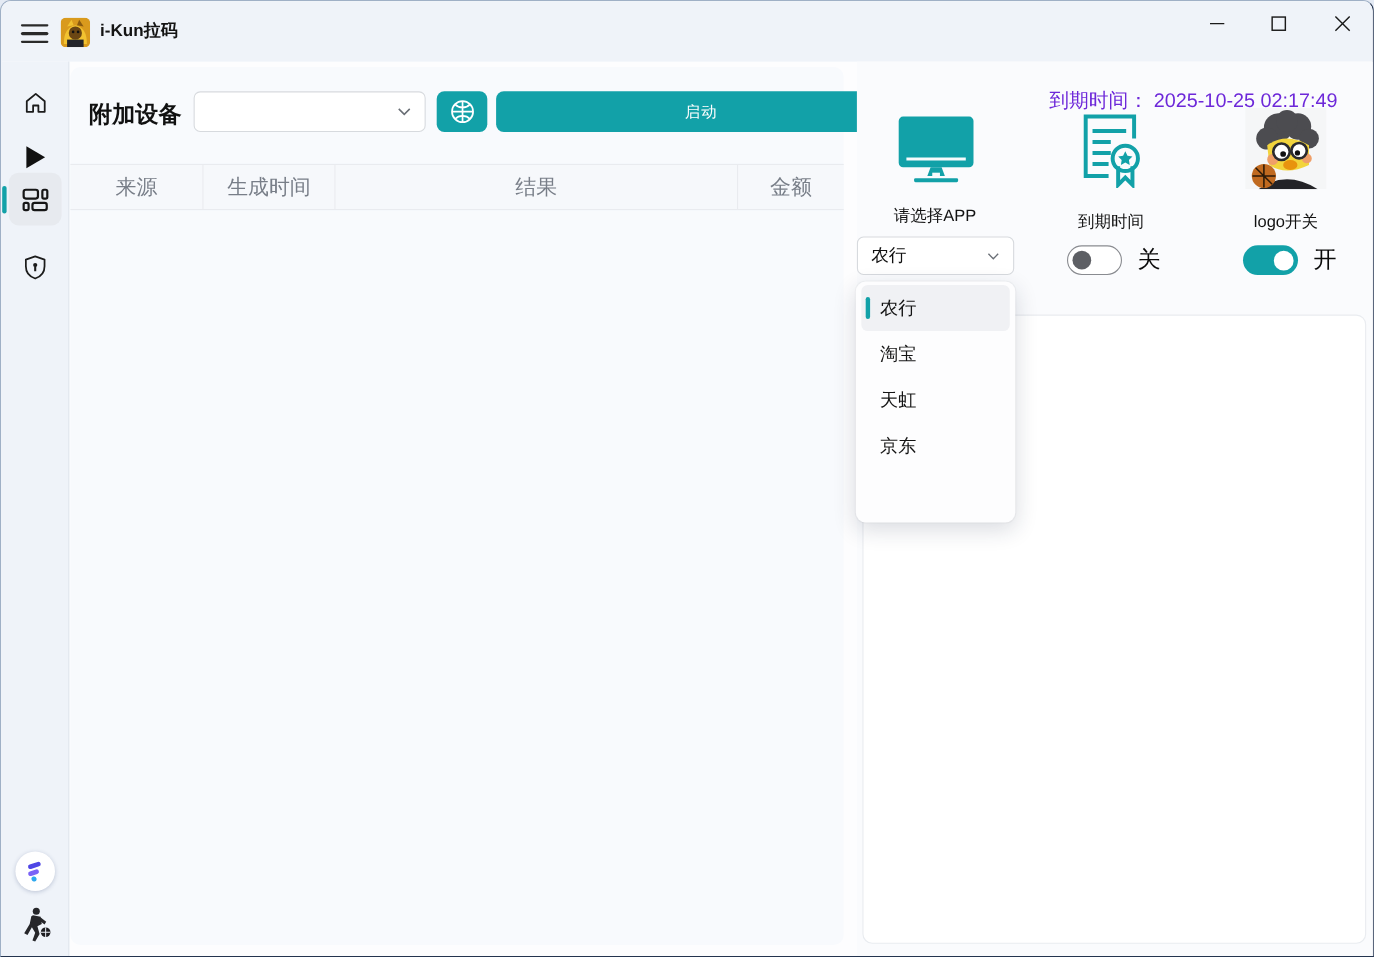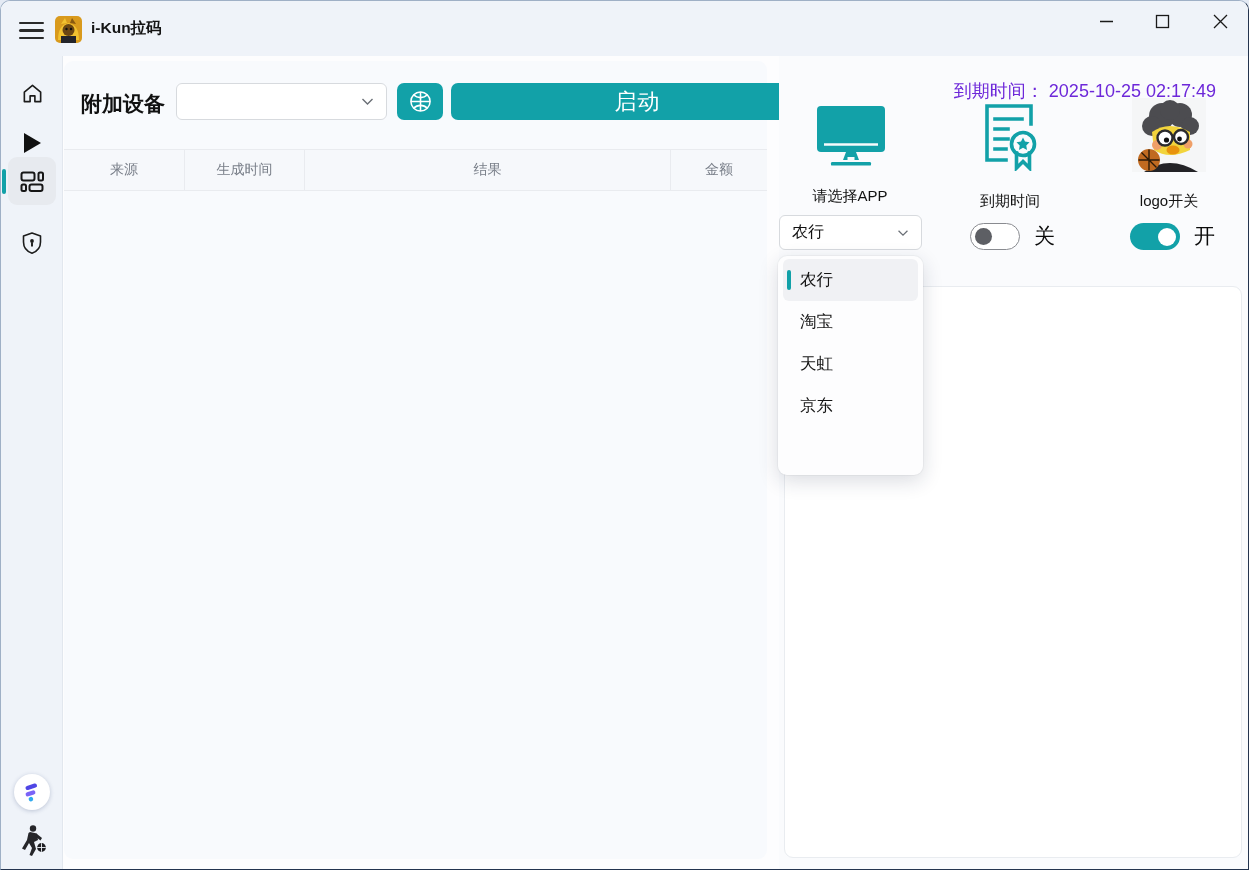--- a/index.html
+++ b/index.html
@@ -25,25 +25,25 @@
   .foot-player{position:absolute;left:15px;top:768px;width:32px;height:34px;cursor:pointer;}
   
   .main-card{position:absolute;left:63px;top:60px;width:703px;height:798px;background:#f8fafd;border-radius:9px;}
   .device-label{position:absolute;left:17px;top:29px;font-size:21px;font-weight:700;color:#111;}
   .device-select{position:absolute;left:112px;top:22px;width:211px;height:37px;background:#fff;border:1px solid #d7dade;
                  border-radius:6px;display:flex;align-items:center;padding:0 12px;cursor:pointer;}
   .device-select .chev{margin-left:auto;}
   .ball-btn{position:absolute;left:333px;top:22px;width:46px;height:37px;background:#12a1a8;border:none;border-radius:7px;
             display:flex;align-items:center;justify-content:center;cursor:pointer;}
   .start-btn{position:absolute;left:387px;top:22px;width:373px;height:37px;background:#12a1a8;border:none;border-radius:7px;
-             color:#fff;font-size:22px;display:flex;align-items:center;justify-content:center;cursor:pointer;
+             color:#fff;font-size:14px;display:flex;align-items:center;justify-content:center;cursor:pointer;
              font-family:inherit;letter-spacing:1px;}
   .thead{position:absolute;left:0;top:88px;width:703px;height:42px;display:flex;background:#f6f8fb;
          border-top:1px solid #e9ebef;border-bottom:1px solid #e9ebef;}
-  .th{display:flex;align-items:center;justify-content:center;font-size:14px;color:#787e88;}
+  .th{display:flex;align-items:center;justify-content:center;font-size:19px;color:#787e88;}
   .th + .th{border-left:1px solid #e9ebef;}
   .th.c1{width:120px;} .th.c2{width:120px;} .th.c3{width:366px;} .th.c4{width:97px;font-family:Liberation Serif, serif;}
   
   .right-panel{position:absolute;left:778px;top:55px;width:471px;height:815px;background:#fafbfd;}
   .expiry{position:absolute;top:23px;right:34px;font-size:18px;color:#6d28d9;white-space:nowrap;}
   .right-card{position:absolute;left:5px;top:230px;width:458px;height:572px;background:#ffffff;border:1px solid #e9ecf0;border-radius:9px;}
   .feat-label{position:absolute;font-size:15px;color:#121212;white-space:nowrap;transform:translateX(-50%);}
   .app-select{position:absolute;left:0;top:159px;width:143px;height:35px;background:#fff;border:1px solid #d7dade;border-radius:6px;
               display:flex;align-items:center;padding:0 12px;font-size:16px;color:#111;cursor:pointer;}
   .app-select .chev{margin-left:auto;}

